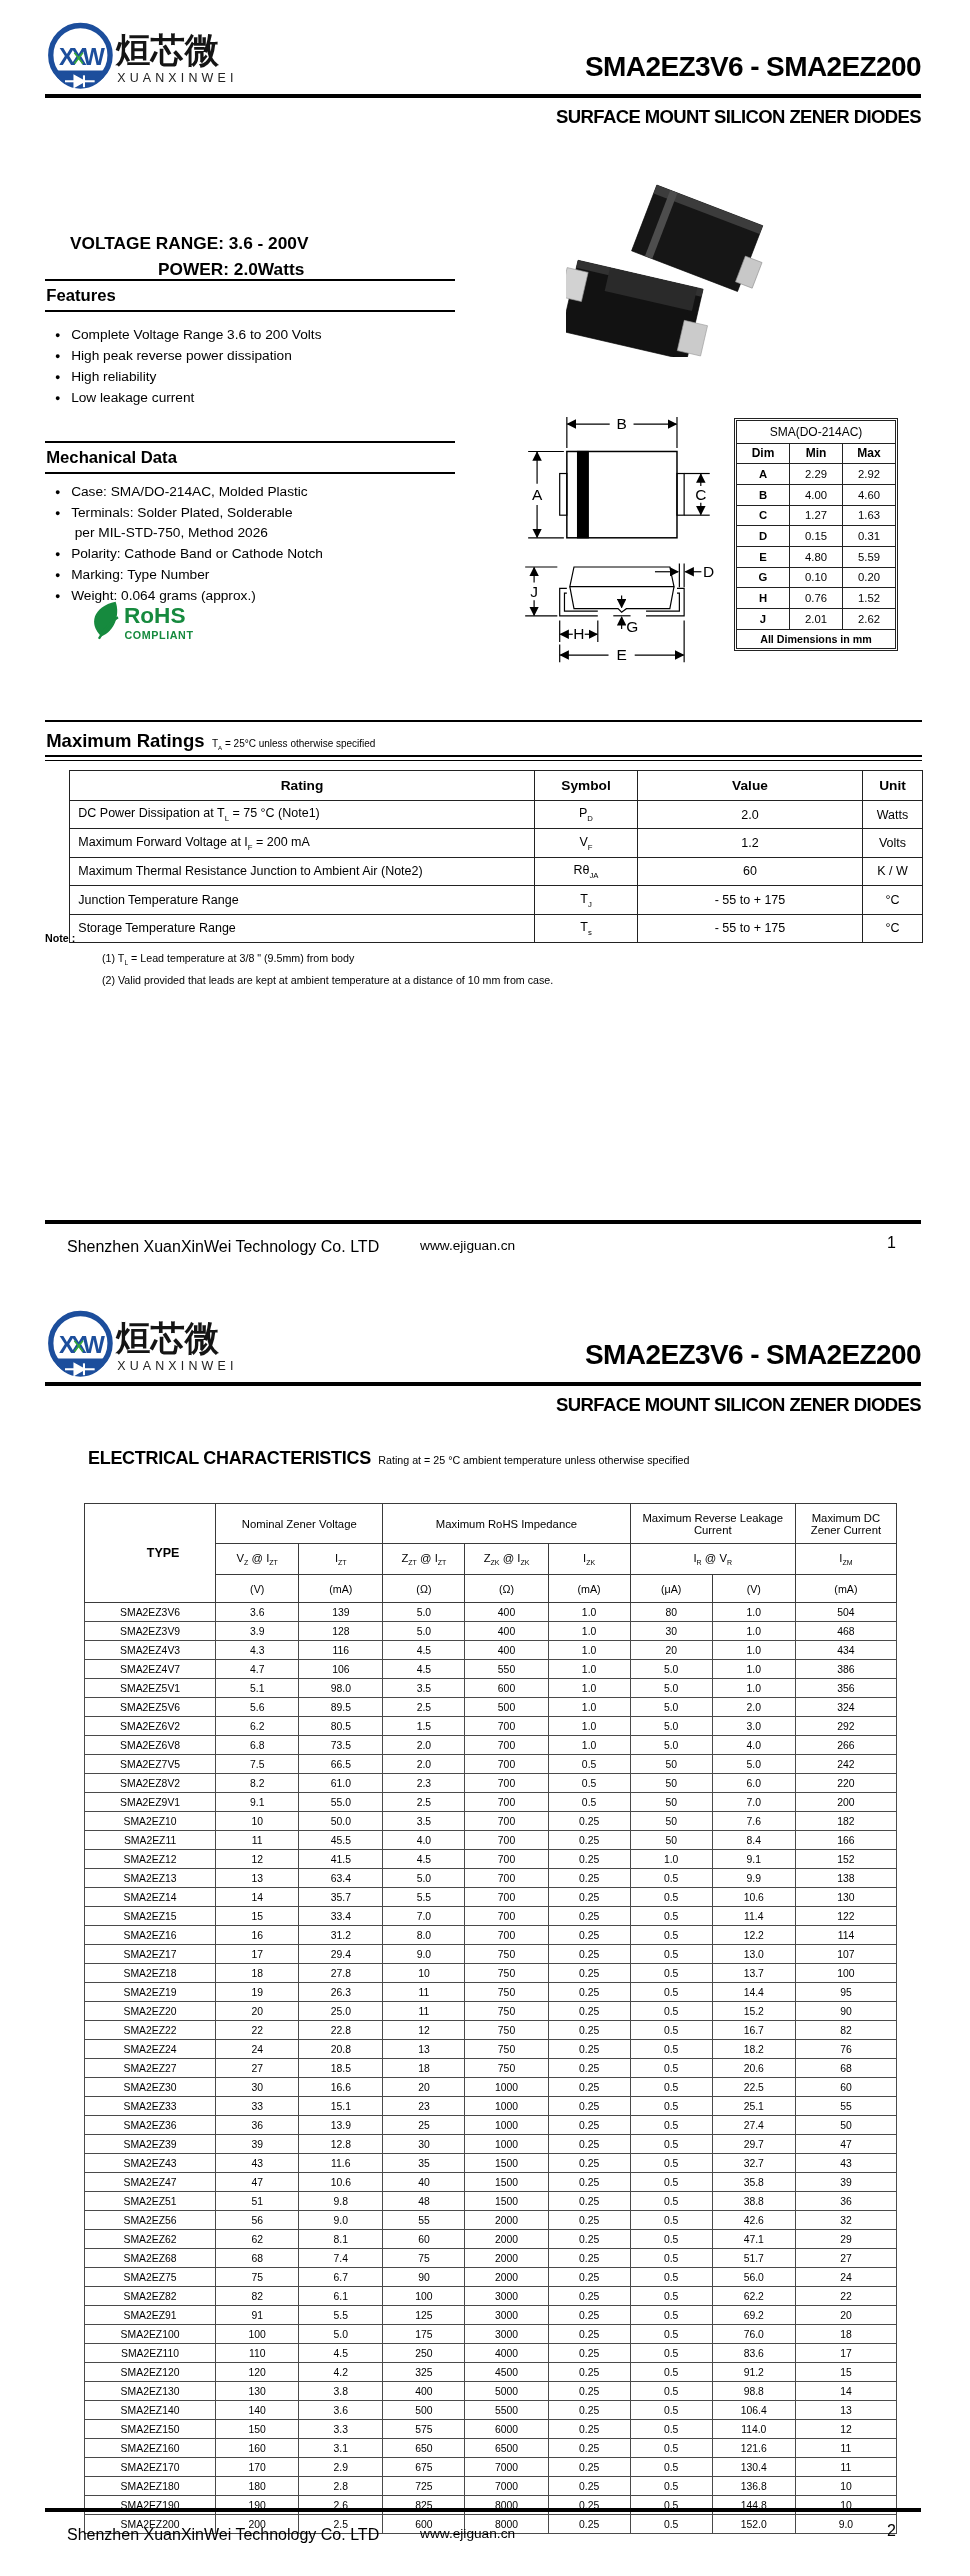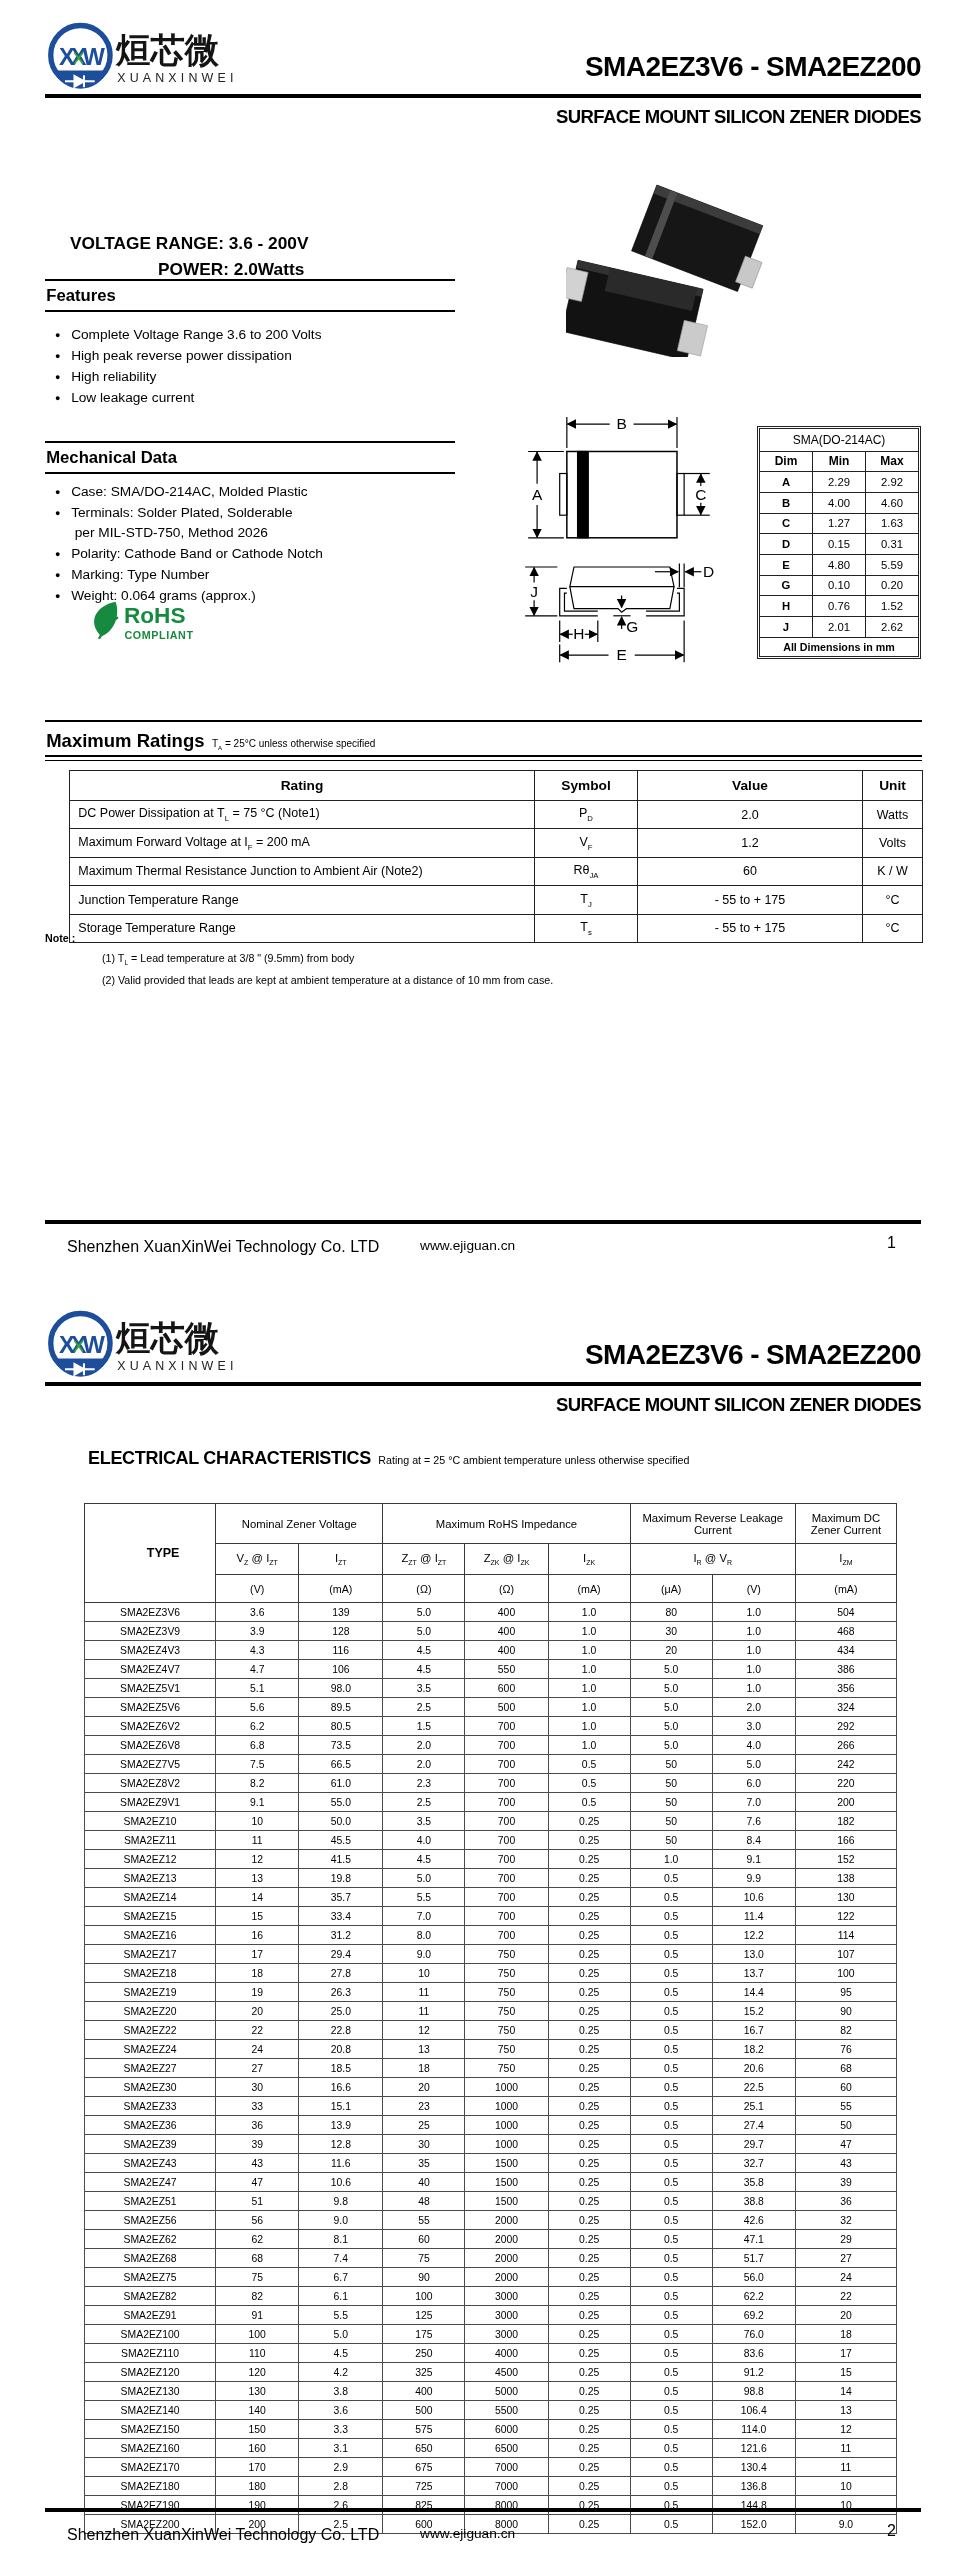--- a/index.html
+++ b/index.html
@@ -24,22 +24,22 @@
   .sec{position:absolute;}
   .sec .rt{height:2.4px;background:#000;}
   .sec h2{margin:4.2px 0 4.8px 1.2px;font-size:16.7px;font-weight:bold;}
   .sec .rb{height:1.8px;background:#000;}
   .blist{position:absolute;margin:0;padding:0;list-style:none;}
   .blist li{font-size:13.7px;margin-bottom:6px;white-space:nowrap;}
   .blist .dot{font-size:9px;vertical-align:1.2px;margin-right:10.7px;}
   .blist li.cont{padding-left:19.7px;margin-top:-1.2px;}
 
   
-  .dimt{position:absolute;left:759px;top:420px;width:160px;border-collapse:collapse;
-        border:1.2px solid #222;outline:0.6px solid #222;outline-offset:1.2px;table-layout:fixed;margin-top:8px;}
+  .dimt{position:absolute;left:736px;top:420px;width:160px;border-collapse:collapse;
+        border:1.2px solid #222;outline:0.6px solid #222;outline-offset:1.2px;table-layout:fixed;}
   .dimt th,.dimt td{border:0.6px solid #222;text-align:center;font-size:11.3px;padding:0;height:19.7px;}
   .dimt thead tr:first-child th{font-size:12px;font-weight:normal;height:21.5px;}
   .dimt thead tr:last-child th{font-weight:bold;font-size:12px;}
   .dimt tfoot td{font-weight:bold;font-size:10.7px;height:18px;}
 
   
   .mr-head{position:absolute;left:45px;top:720px;width:877px;}
   .mr-head .l1{height:2.4px;background:#000;margin-bottom:6px;}
   .mr-head .cap{padding:1.2px 0 3.6px 1.2px;}
   .mr-head .cap b{font-size:18.5px;font-weight:bold;}
@@ -580,21 +580,21 @@
             <td>4.5</td>
             <td>700</td>
             <td>0.25</td>
             <td>1.0</td>
             <td>9.1</td>
             <td>152</td>
           </tr>
           <tr>
             <td>SMA2EZ13</td>
             <td>13</td>
-            <td>19.8</td>
+            <td>63.4</td>
             <td>5.0</td>
             <td>700</td>
             <td>0.25</td>
             <td>0.5</td>
             <td>9.9</td>
             <td>138</td>
           </tr>
           <tr>
             <td>SMA2EZ14</td>
             <td>14</td>

